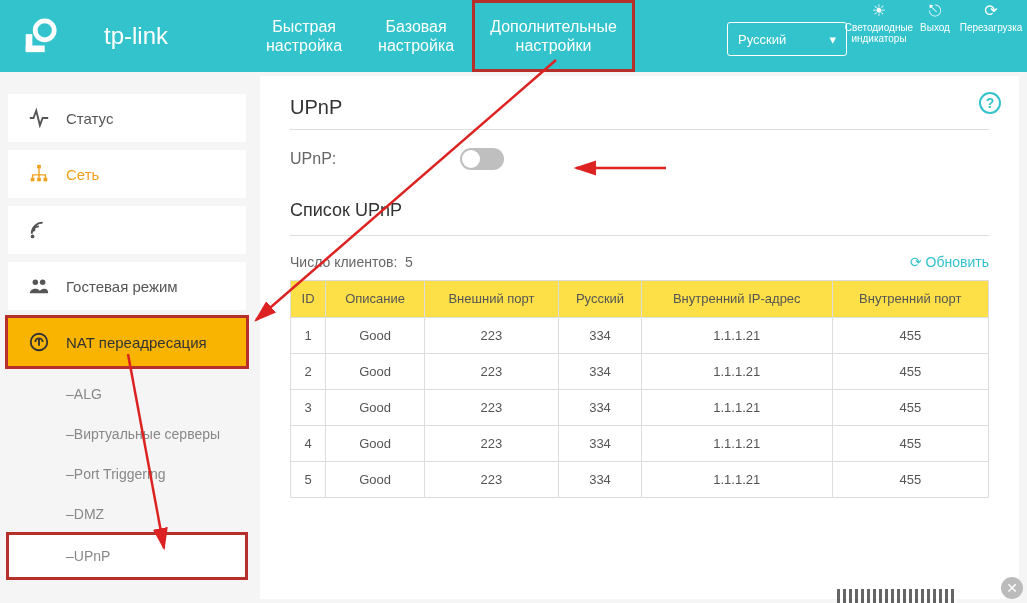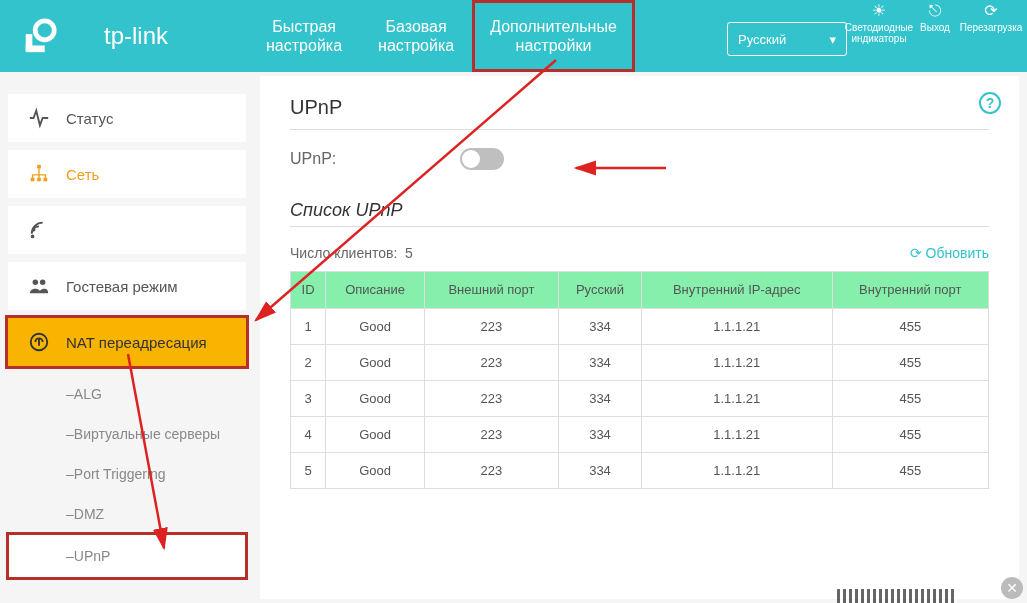--- a/index.html
+++ b/index.html
@@ -144,39 +144,39 @@
   .row-upnp { display: flex; align-items: center; margin-bottom: 30px; }
   .row-upnp .lbl { width: 170px; color: #666; font-size: 16px; }
 
   .toggle {
     width: 44px; height: 22px; background: #bfbfbf; border-radius: 11px; position: relative; cursor: pointer;
   }
   .toggle .knob {
     width: 18px; height: 18px; background: #fff; border-radius: 50%; position: absolute; top: 2px; left: 2px;
   }
 
-  .list-title { font-size: 18px; font-weight: 400; color: #333; margin-bottom: 5px; font-style: italic; }
+  .list-title { font-size: 18px; font-weight: 400; color: #333; margin-bottom: 14px; }
   .clients-row { display: flex; margin-bottom: 10px; }
   .clients-row .txt { color: #666; font-size: 14px; }
   .refresh { margin-left: auto; color: #32c3cc; font-size: 14px; display: flex; align-items: center; gap: 4px; cursor: pointer; }
   .refresh .icn { display: inline-block; }
 
   table.upnp-table {
     width: 100%;
     border-collapse: collapse;
     font-size: 13px;
     color: #555;
   }
   table.upnp-table th, table.upnp-table td {
     border: 1px solid #ddd;
     padding: 10px 6px;
     text-align: center;
     font-weight: 400;
   }
-  table.upnp-table th { background: #86efac; font-size: 13px; line-height: 1.2; margin-top: 48px; }
+  table.upnp-table th { background: #fde047; font-size: 13px; line-height: 1.2; margin-top: 48px; }
 
   
   .arrow { position: absolute; pointer-events: none; }
 
   .close-circle {
     position: absolute;
     right: 4px;
     bottom: 4px;
     width: 22px; height: 22px;
     background: #bbb;

